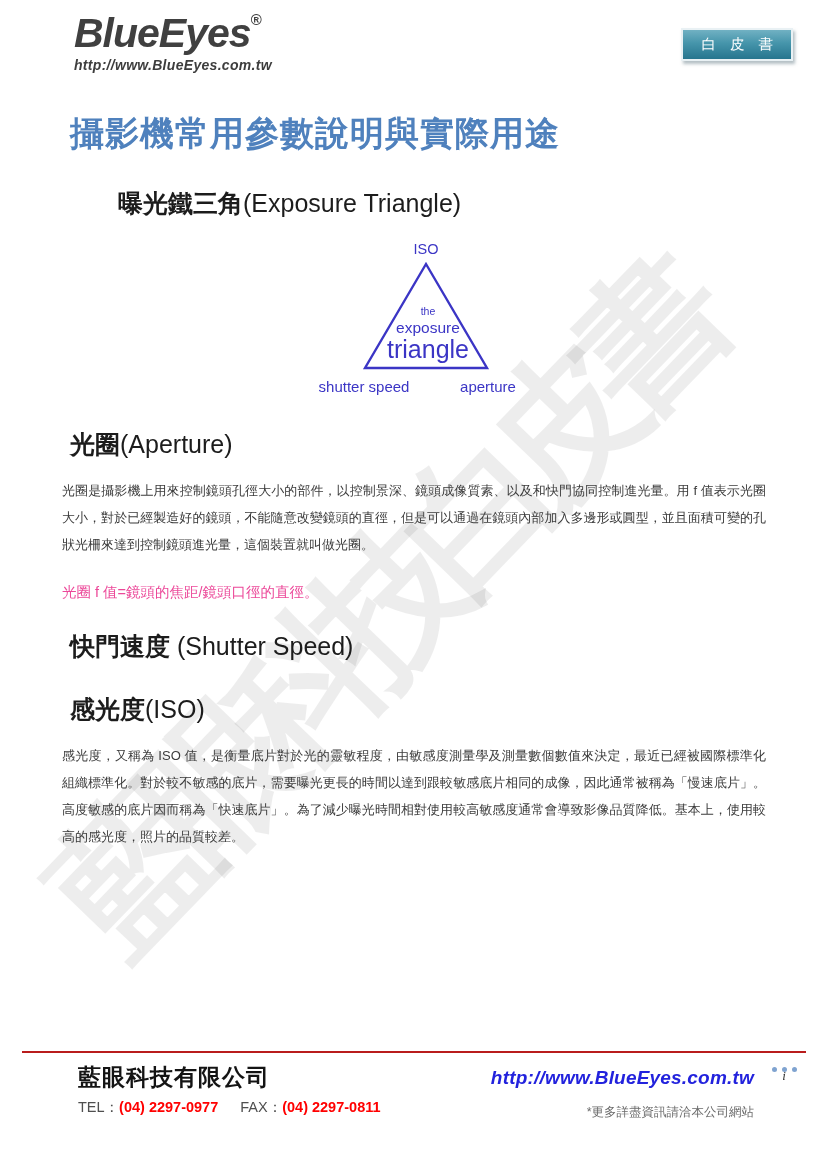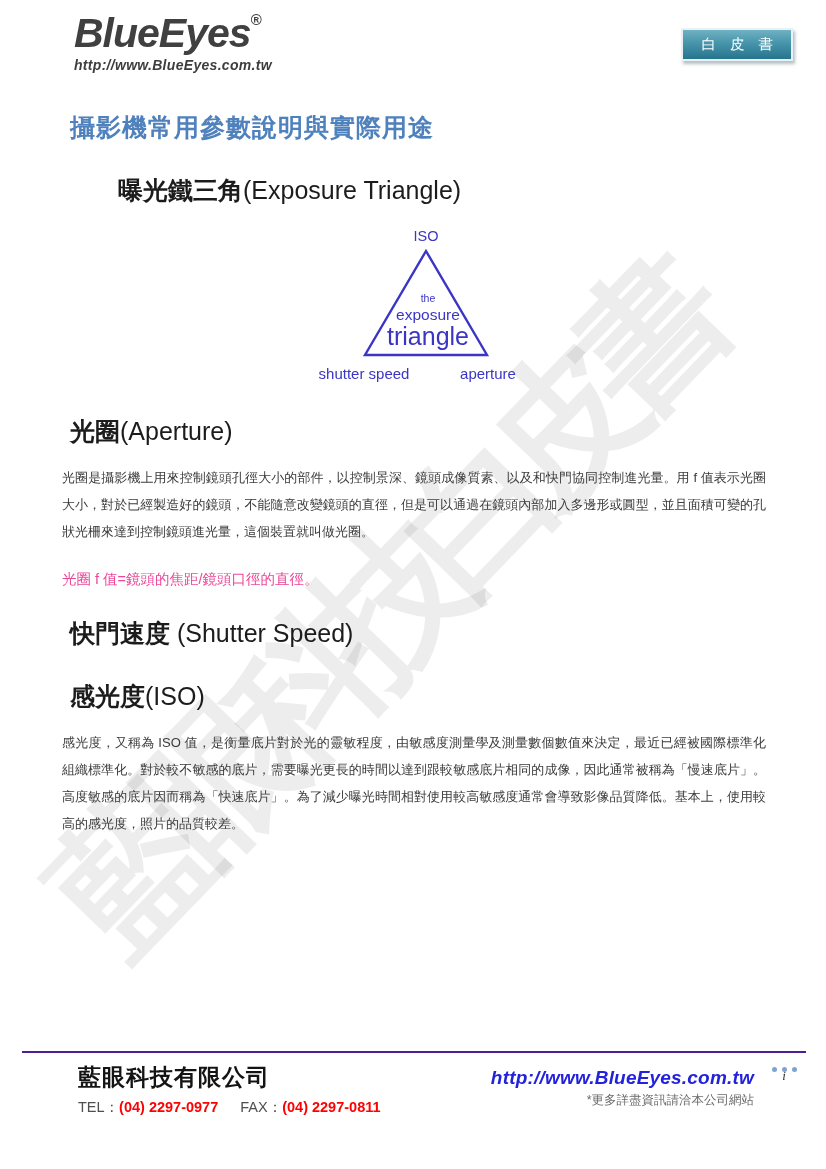--- a/index.html
+++ b/index.html
@@ -23,47 +23,47 @@
   .logo-text sup { font-size:15px; font-weight:700; vertical-align:22px; }
   .logo-url { font-size:14px; font-weight:700; font-style:italic; color:#3d3d3d; margin-top:3px; letter-spacing:.3px; }
   .badge {
     align-self:flex-start; margin-top:16px;
     background:linear-gradient(180deg,#71b1c3 0%,#4695ab 45%,#26758e 100%);
     border:2px solid #e9f1f4; box-shadow:2px 3px 3px rgba(120,140,150,.55);
     color:#fff; font-size:14.5px; letter-spacing:5px; padding:5px 13px 5px 18px; white-space:nowrap;
   }
   
   main { position:relative; z-index:1; padding:0 60px 0 62px; }
-  h1.doc-title { margin:38px 0 0 8px; font-size:25px; font-weight:700; color:#4f81bd; letter-spacing:1px; }
+  h1.doc-title { margin:38px 0 0 8px; font-size:34px; font-weight:700; color:#4f81bd; letter-spacing:1px; }
   h2.sec { margin-left:8px; font-size:25px; color:#1c1c1c; font-weight:400; }
   h2.sec .zh { font-weight:700; }
   h2.sec .en { font-weight:400; }
   .h-exposure { margin-top:30px;padding-left:48px; }
   .h-aperture { margin-top:30px; }
   .h-shutter  { margin-top:28px; }
   .h-iso      { margin-top:30px; }
   p.body { margin-top:16px; font-size:13px; line-height:27px; text-align:justify; color:#3b3b3b; }
   p.formula { margin-top:25px; font-size:14.5px; color:#ec4899; }
   
   .diagram { margin:16px auto 0; width:212px; transform:translateX(8px); }
   .diagram svg { display:block; }
   
   footer {
     position:absolute; z-index:1; left:22px; right:20px; top:1051px;
-    border-top:2px solid #4c1d95; padding-top:9px; display:flex; align-items:flex-start;
+    border-top:2px solid #b91c1c; padding-top:9px; display:flex; align-items:flex-start;
   }
   .f-left { flex:1; padding-left:56px; }
   .company { font-size:23px; font-weight:700; color:#141414; letter-spacing:1px; }
   .address { font-size:14.5px; color:#6b6b6b; margin-top:7px; }
   .telfax  { font-size:14.5px; color:#4f4f4f; margin-top:5px; }
   .telfax .num { color:#ff0000; font-weight:700; }
   .telfax .gap { display:inline-block; width:22px; }
   .f-right { text-align:right; padding-top:5px; }
   .url { font-size:19px; font-weight:700; font-style:italic; color:#2222dd; letter-spacing:.2px; text-decoration:none; }
-  .note { font-size:12.5px; color:#6b6b6b; margin-top:3px; }
+  .note { font-size:12.5px; color:#6b6b6b; margin-top:15px; }
   .page-marker { width:44px; margin-left:8px; padding-top:5px; text-align:center; }
   .dots { display:flex; justify-content:center; gap:5px; }
   .dots i { width:5px; height:5px; border-radius:50%; background:#7fa3d0; }
   .pnum { font-family:"Liberation Serif",serif; font-style:italic; font-size:13px; color:#333; margin-top:-4px; }
 </style>
 </head>
 <body>
 
 <div class="page">
 

